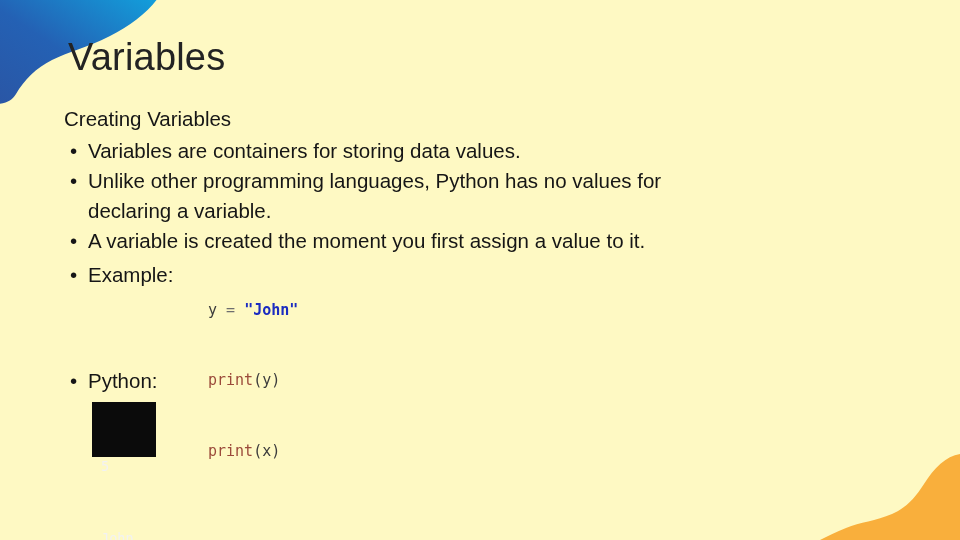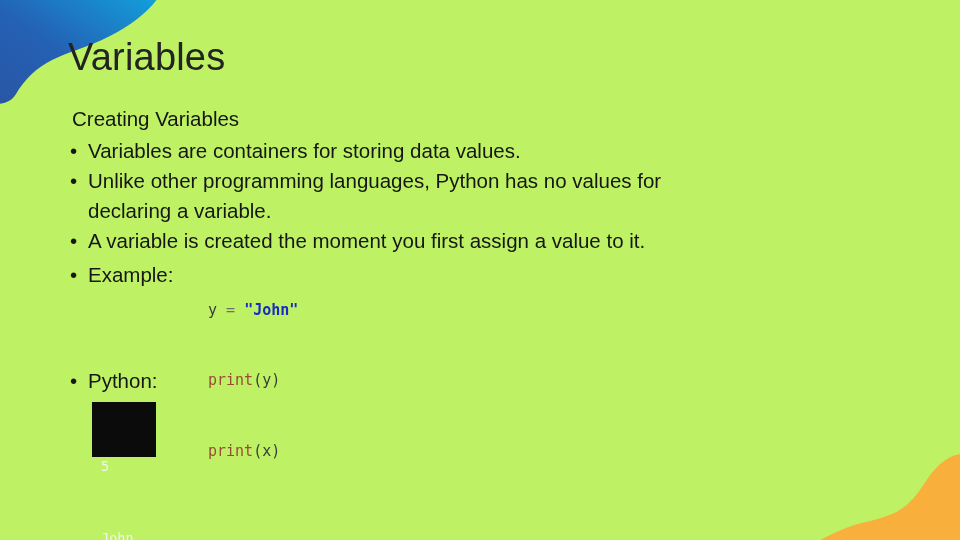--- a/index.html
+++ b/index.html
@@ -7,21 +7,21 @@
     padding: 0;
     background: #ffffff;
   }
   body {
     font-family: "Liberation Sans", sans-serif;
   }
   .slide {
     position: relative;
     width: 960px;
     height: 540px;
-    background: #bef264;
+    background: #fef9c3;
     overflow: hidden;
   }
 
   
   .deco-blue {
     position: absolute;
     left: -2px;
     top: -2px;
     width: 160px;
     height: 106px;
@@ -53,21 +53,21 @@
   .body-block {
     position: absolute;
     left: 62px;
     top: 104px;
     width: 840px;
     color: #161616;
     font-size: 20.5px;
     line-height: 1.46;
   }
   .lead {
-    margin: 0 0 2px 8px;
+    margin: 0 0 2px 0;
     padding-left: 2px;
     font-size: 20.5px;
   }
   .bullet {
     position: relative;
     margin: 0;
     padding-left: 26px;
     font-size: 20.5px;
   }
   .bullet > .dot {

